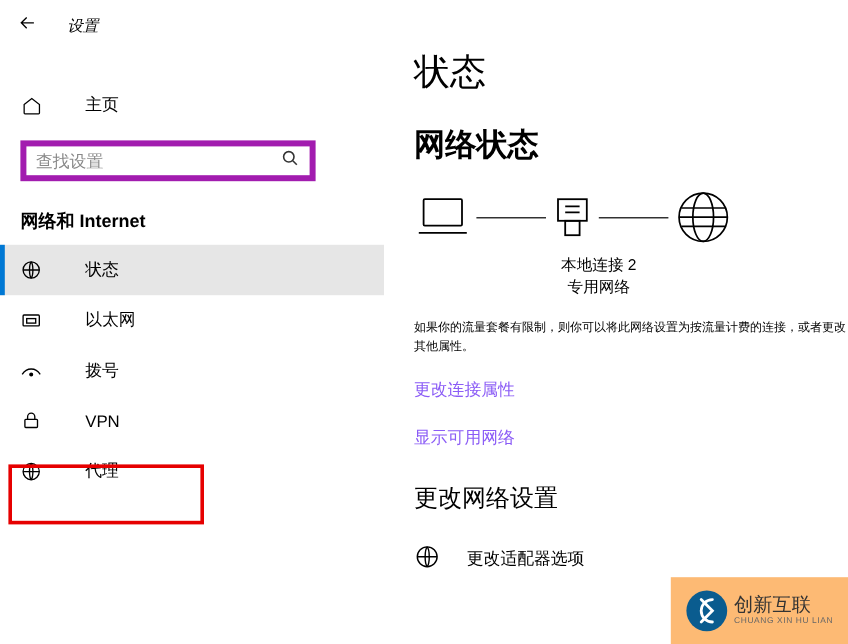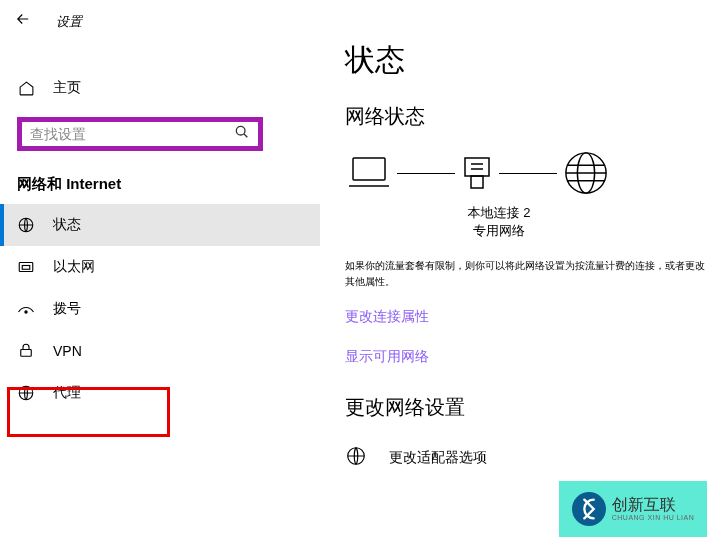--- a/index.html
+++ b/index.html
@@ -22,21 +22,21 @@
       display: flex;
       align-items: center;
       padding: 6px 0 6px 14px;
       gap: 24px;
     }
     .back-arrow { font-size: 18px; }
     .settings-label { font-size: 13px; font-style: italic; }
     .nav-item {
       display: flex;
       align-items: center;
-      gap: 18px;
+      gap: 36px;
       padding: 12px 0 12px 17px;
       font-size: 14px;
       cursor: pointer;
     }
     .nav-item.active {
       background: #e6e6e6;
       border-left: 4px solid #0078d4;
       padding-left: 13px;
     }
     .nav-icon {
@@ -80,21 +80,21 @@
       width: 163px;
       height: 50px;
       border: 3px solid #e60000;
       pointer-events: none;
     }
     .main {
       flex: 1;
       padding: 40px 0 0 25px;
     }
     .page-title { font-size: 30px; font-weight: 400; margin-bottom: 22px; }
-    .sub-title { font-size: 20px; font-weight: 400; margin-bottom: 20px; }
+    .sub-title { font-size: 26px; font-weight: 700; margin-bottom: 20px; }
     .network-diagram {
       display: flex;
       align-items: center;
       gap: 0;
       margin-bottom: 8px;
       padding-left: 2px;
     }
     .laptop-icon, .router-icon, .globe-icon {
       display: inline-flex;
       align-items: center;
@@ -106,21 +106,21 @@
     .connected-desc { font-size: 10px; line-height: 1.6; margin-bottom: 18px; }
     .link { color: #8b5cf6; font-size: 14px; cursor: pointer; margin-bottom: 22px; display: block; }
     .change-settings-title { font-size: 20px; font-weight: 400; margin-top: 28px; margin-bottom: 24px; }
     .adapter-row { display: flex; align-items: center; gap: 22px; font-size: 14px; }
     .watermark {
       position: absolute;
       right: 0;
       bottom: 0;
       width: 148px;
       height: 56px;
-      background: #5eead4;
+      background: #fdba74;
       display: flex;
       align-items: center;
       justify-content: center;
       gap: 6px;
       font-size: 13px;
       color: #333;
     }
     .wm-logo {
       width: 34px; height: 34px; border-radius: 50%;
       background: #0a5c8f;

